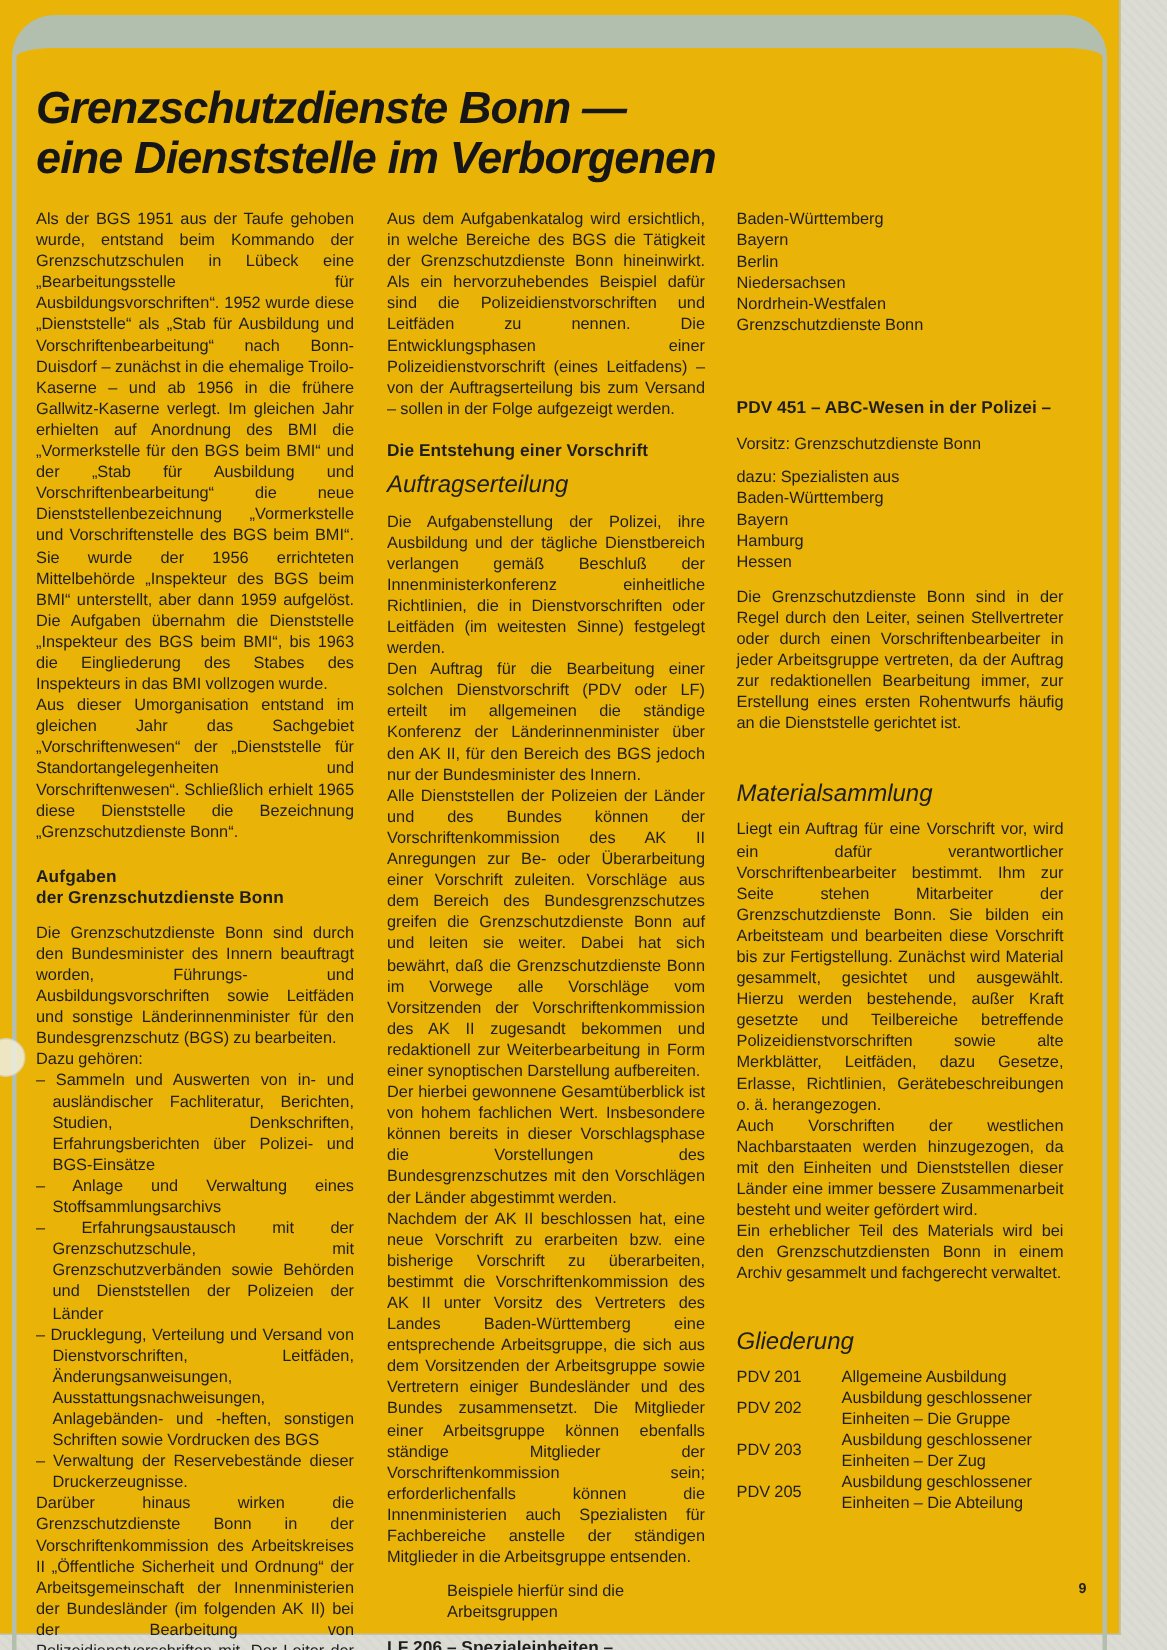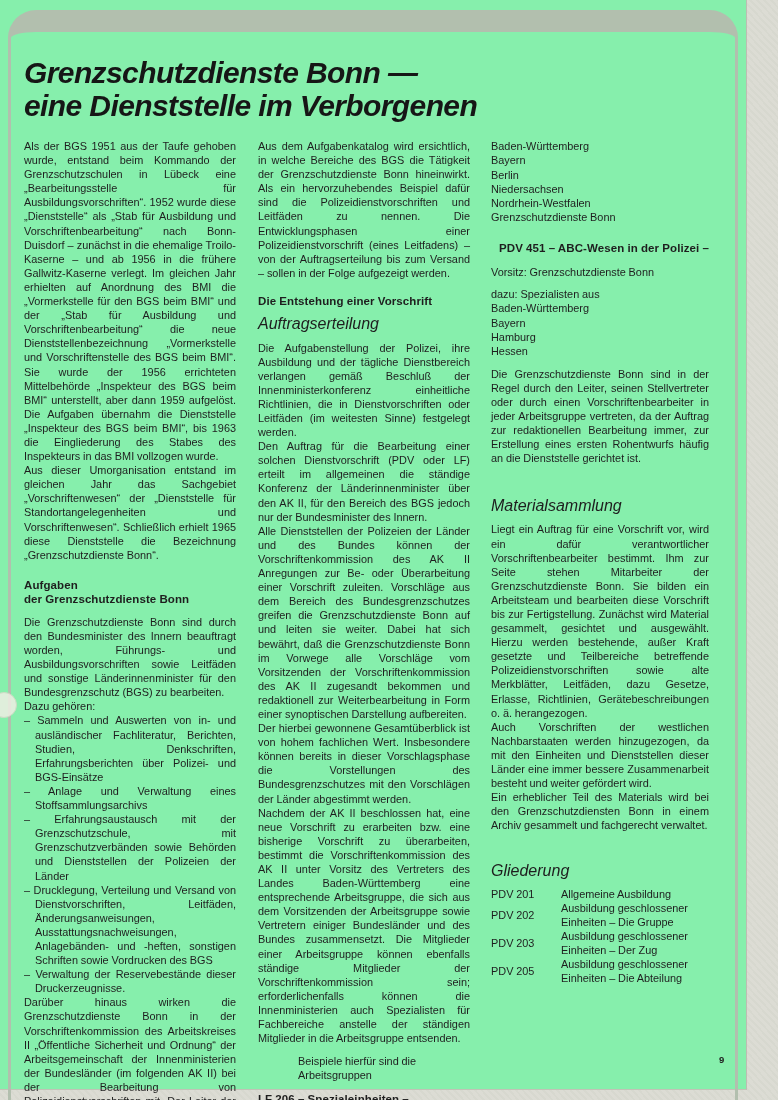--- a/index.html
+++ b/index.html
@@ -8,21 +8,21 @@
     background:#dcdcd4;
     font-family:"Liberation Sans","DejaVu Sans",sans-serif;
     -webkit-font-smoothing:antialiased;
   }
   
   .backdrop{position:absolute;inset:0;background:
     repeating-linear-gradient(47deg,#dcdcd4 0 3px,#d7d8cf 3px 5px);}
   
   .page{
     position:absolute;left:0;top:0;width:746px;height:1089px;
-    background:#86efac;border-right:1px solid #bdbdb2;border-bottom:1px solid #c2c2b6;
+    background:#eab308;border-right:1px solid #bdbdb2;border-bottom:1px solid #c2c2b6;
   }
   
   .frame{
     position:absolute;left:8px;top:10px;width:724px;height:1072px;
     border-top:22px solid #b2bfae;
     border-left:3px solid #b2bfae;
     border-right:3px solid #b2bfae;
     border-bottom:none;
     border-radius:28px 28px 0 0;
     pointer-events:none;
@@ -102,21 +102,21 @@
         </div>
       <div class="col">
           <div class="blk lines">
             <div>Baden-Württemberg</div>
             <div>Bayern</div>
             <div>Berlin</div>
             <div>Niedersachsen</div>
             <div>Nordrhein-Westfalen</div>
             <div>Grenzschutzdienste Bonn</div>
           </div>
-          <div class="blk h2" style="margin-top: 16px; text-align: right;">PDV 451 – ABC-Wesen in der Polizei –</div>
+          <div class="blk h2" style="margin-top: 40px;">PDV 451 – ABC-Wesen in der Polizei –</div>
           <div class="blk line" style="margin-top: 10px;">Vorsitz: Grenzschutzdienste Bonn</div>
           <div class="blk line" style="margin-top: 8px;">dazu: Spezialisten aus</div>
           <div class="blk lines">
             <div>Baden-Württemberg</div>
             <div>Bayern</div>
             <div>Hamburg</div>
             <div>Hessen</div>
           </div>
           <div class="blk p" style="margin-top: 8px;">Die Grenzschutzdienste Bonn sind in der Regel durch den Leiter, seinen Stellvertreter oder durch einen Vorschriftenbearbeiter in jeder Arbeitsgruppe vertreten, da der Auftrag zur redaktionellen Bearbeitung immer, zur Erstellung eines ersten Rohentwurfs häufig an die Dienststelle gerichtet ist.</div>
           <div class="blk h3i" style="margin-top: 34px;">Materialsammlung</div>

